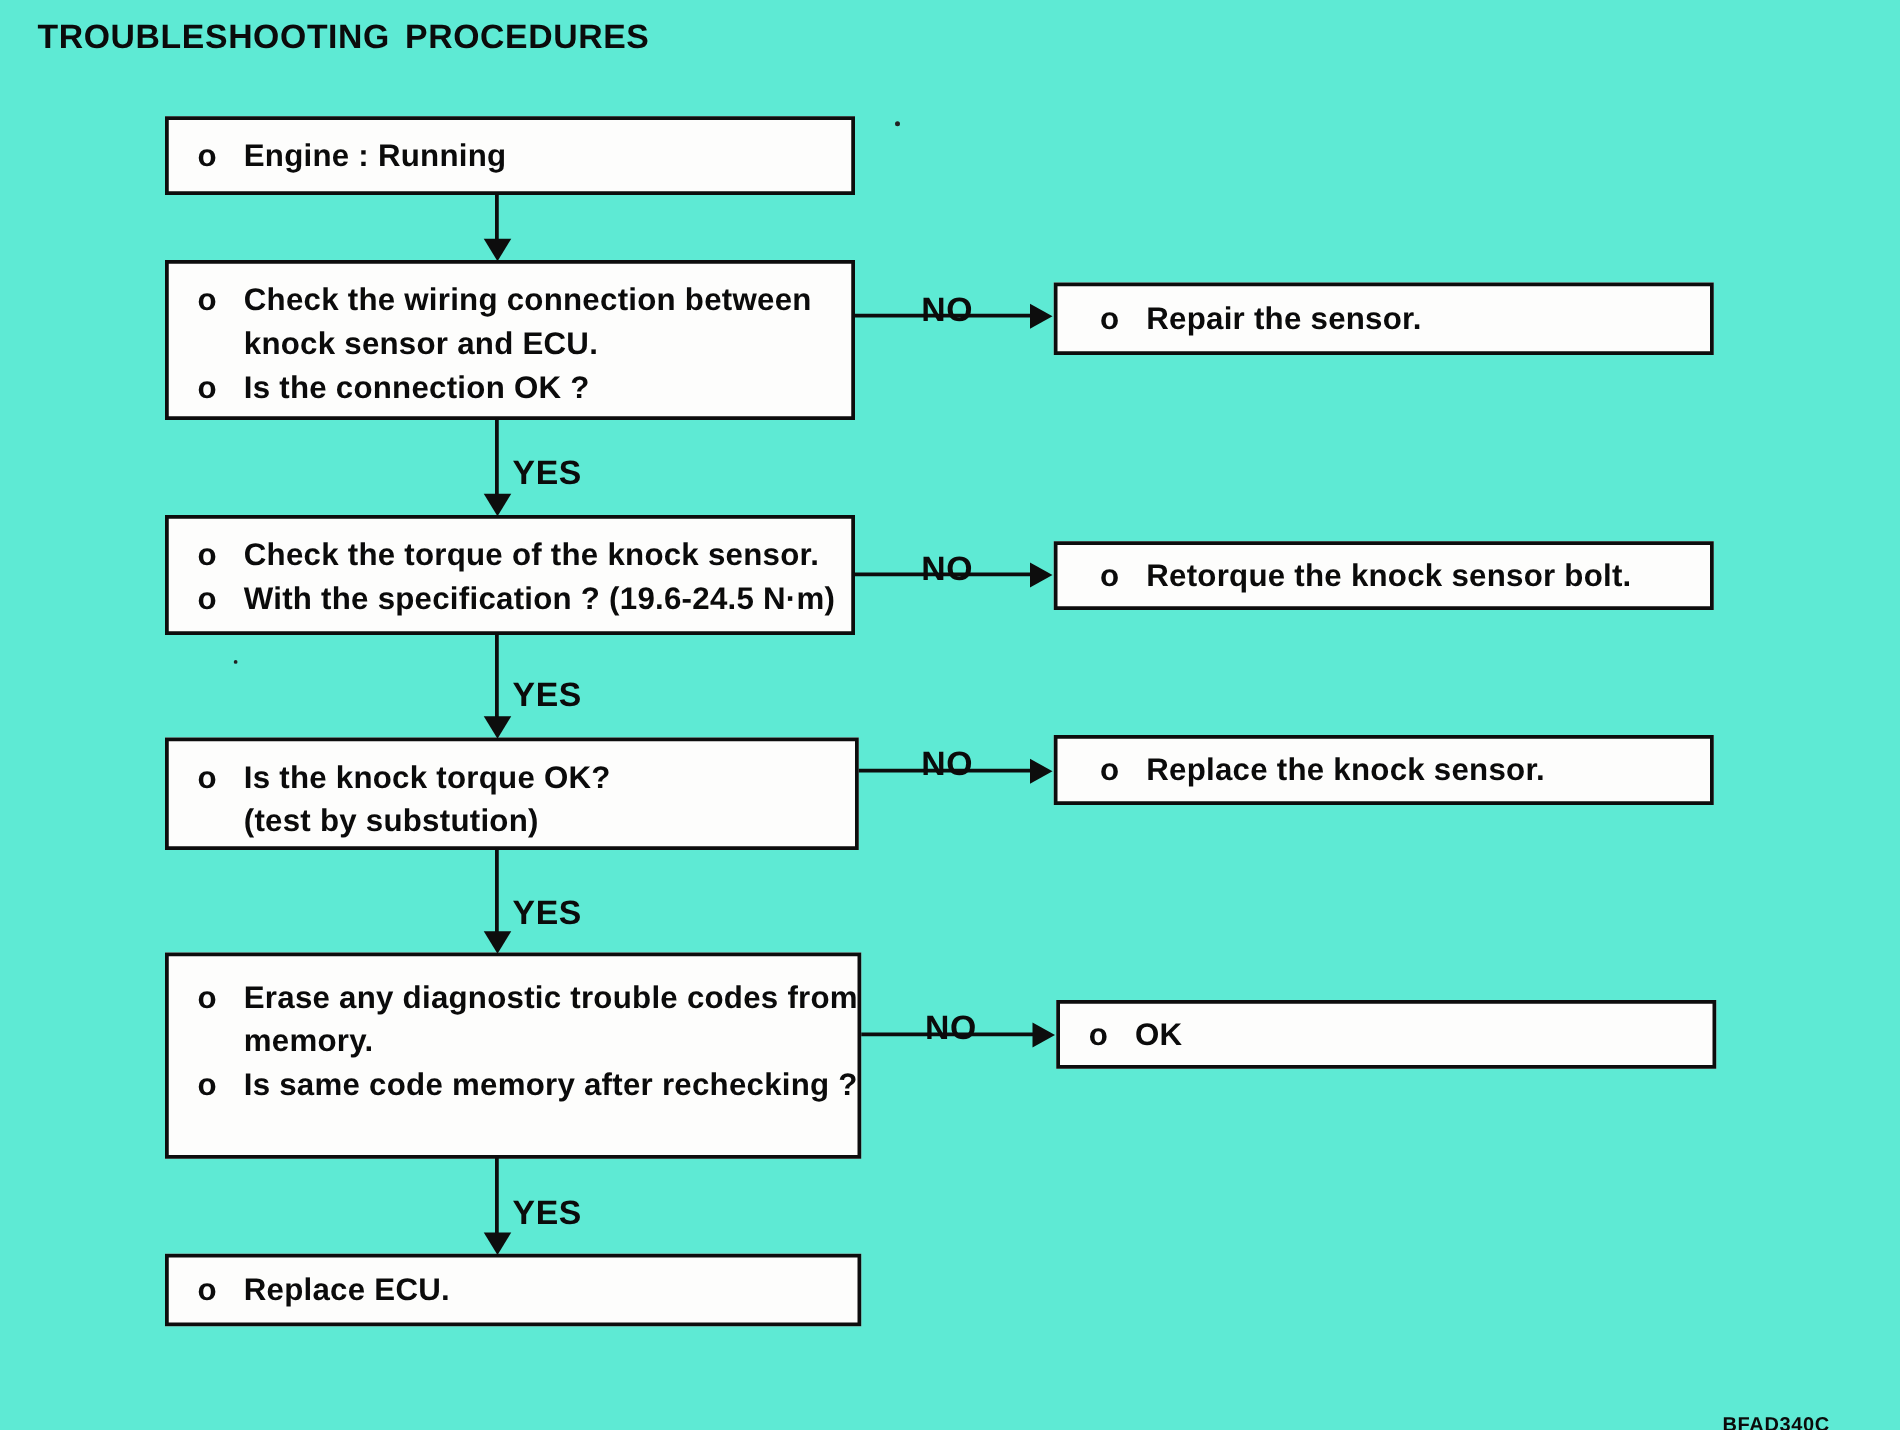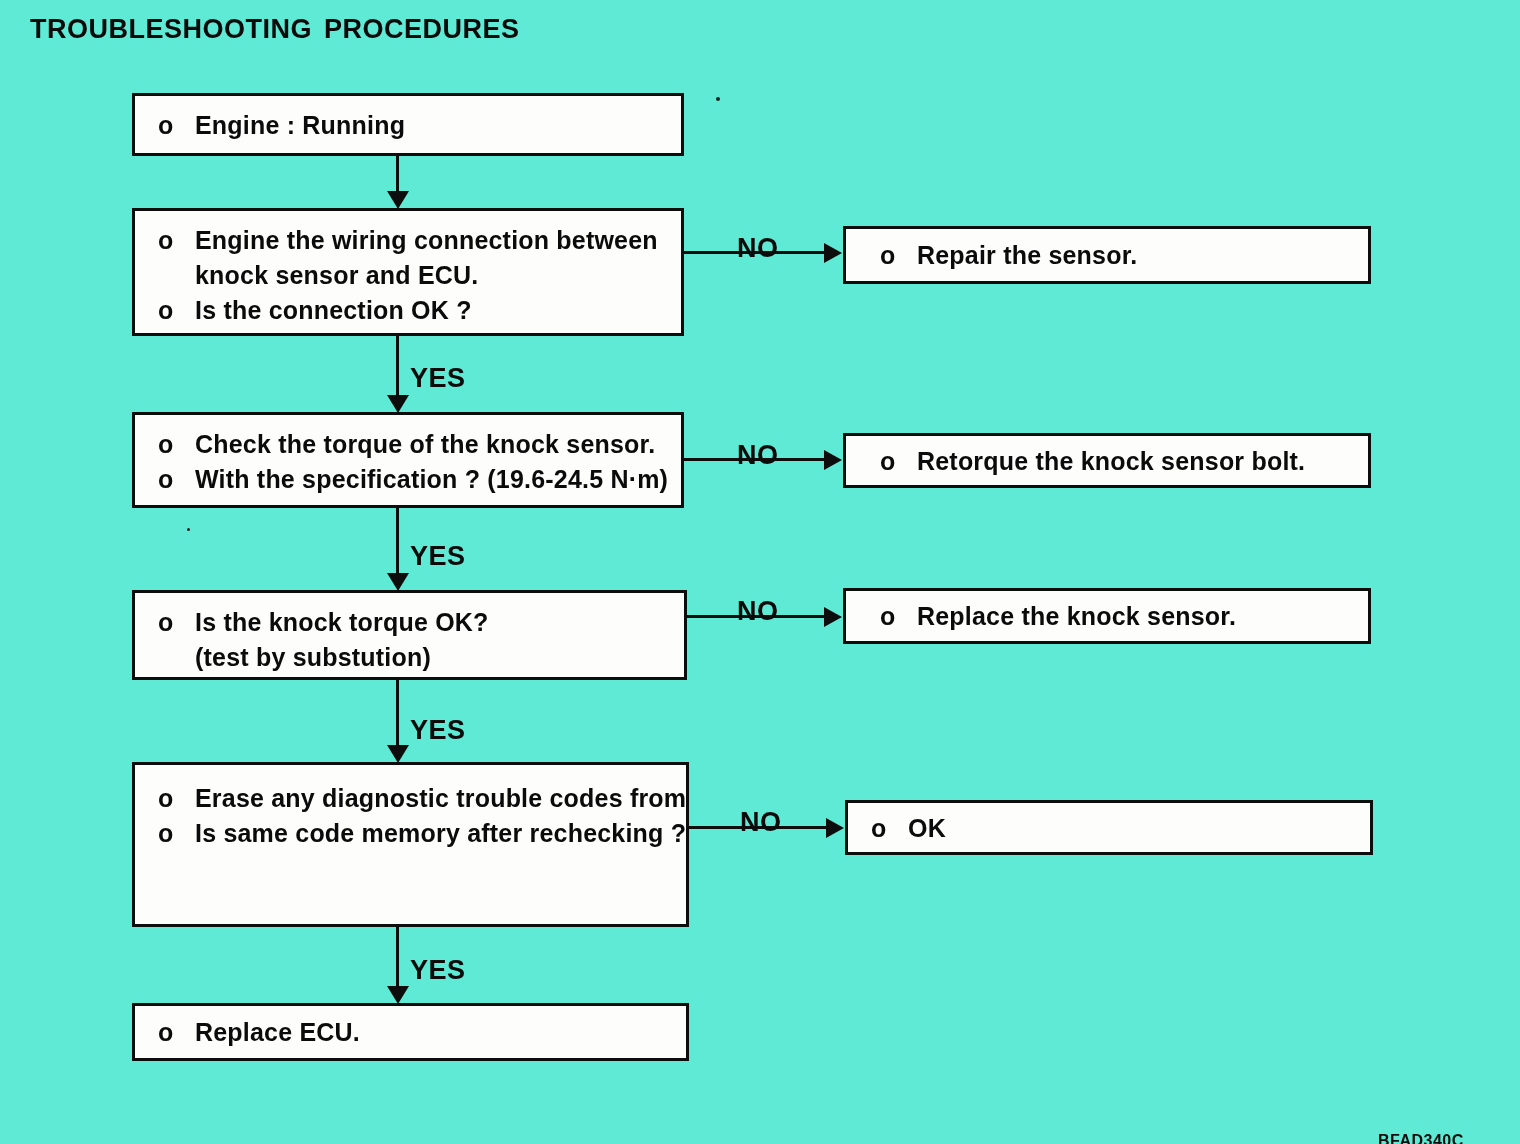--- a/index.html
+++ b/index.html
@@ -71,21 +71,21 @@
         <span class="bullet">o</span>
         <span class="txt">Engine : Running</span>
       </div>
     </div>
   </div>
 
   <div class="fbox" style="left:132px;top:208px;width:552px;height:128px;">
     <div class="inner">
       <div class="line">
         <span class="bullet">o</span>
-        <span class="txt">Engine the wiring connection between</span>
+        <span class="txt">Check the wiring connection between</span>
       </div>
       <div class="line">
         <span class="bullet"></span>
         <span class="txt">knock sensor and ECU.</span>
       </div>
       <div class="line">
         <span class="bullet">o</span>
         <span class="txt">Is the connection OK ?</span>
       </div>
     </div>
@@ -115,20 +115,24 @@
         <span class="txt">(test by substution)</span>
       </div>
     </div>
   </div>
 
   <div class="fbox" style="left:132px;top:762px;width:557px;height:165px;">
     <div class="inner" style="padding-top:16px;">
       <div class="line">
         <span class="bullet">o</span>
         <span class="txt">Erase any diagnostic trouble codes from</span>
+      </div>
+      <div class="line">
+        <span class="bullet"></span>
+        <span class="txt">memory.</span>
       </div>
       <div class="line">
         <span class="bullet">o</span>
         <span class="txt">Is same code memory after rechecking ?</span>
       </div>
     </div>
   </div>
 
   <div class="fbox" style="left:132px;top:1003px;width:557px;height:58px;">
     <div class="inner" style="padding-top:9px;">

